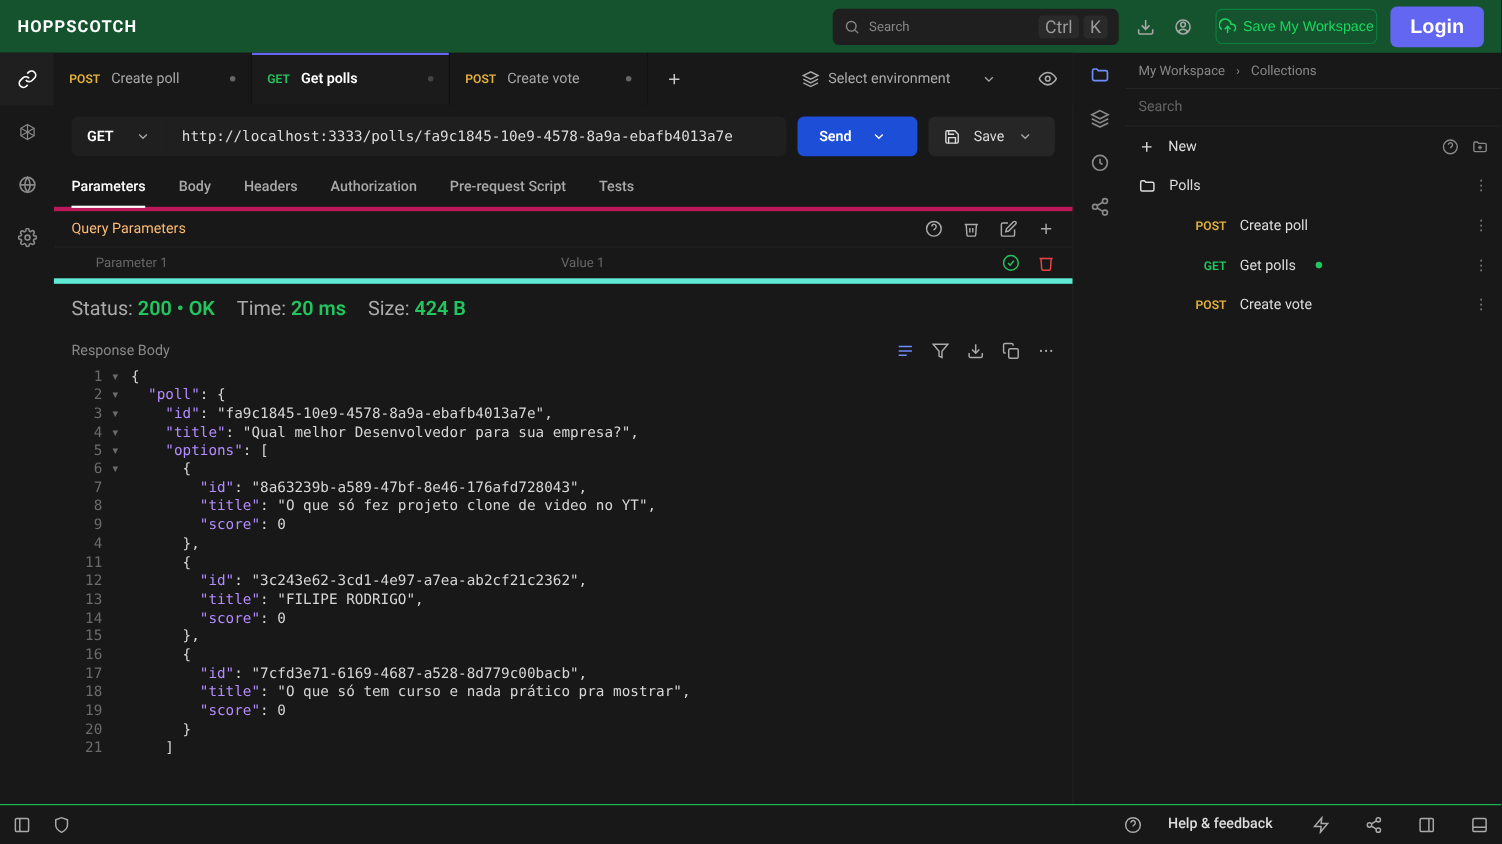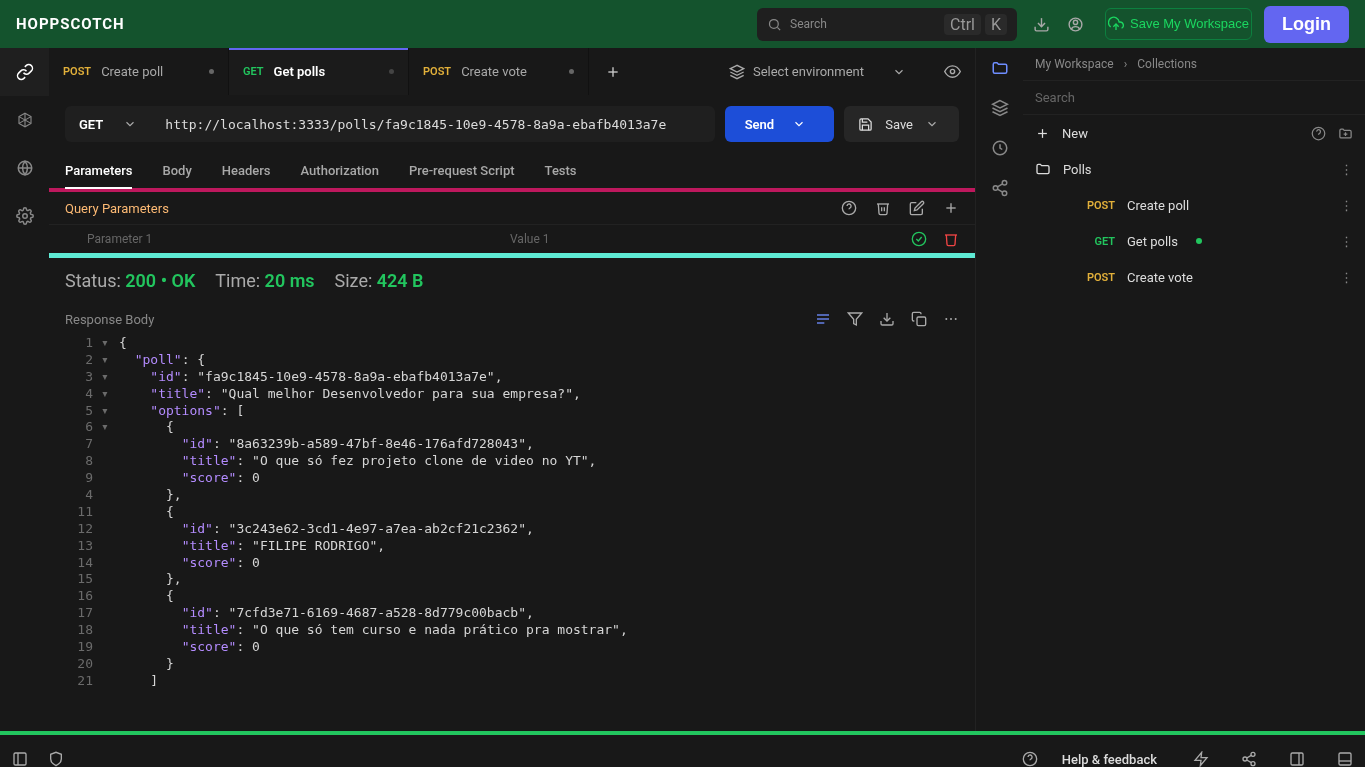--- a/index.html
+++ b/index.html
@@ -301,23 +301,23 @@
   gap: 12px;
   color: #ddd;
 }
 .coll-item.nested { padding-left: 56px; }
 .coll-item .method-post { color: #e2b03a; font-weight: 600; font-size: 11px; min-width: 36px; text-align: right;}
 .coll-item .method-get { color: #22c55e; font-weight: 600; font-size: 11px; min-width: 36px; text-align: right;}
 .coll-item .adot { width: 6px; height: 6px; border-radius: 50%; background: #22c55e; margin-left: 6px;}
 .coll-item .menu { margin-left: auto; color: #888;}
 .footer {
   height: 36px;
-  border-top: 4px solid #22c55e;
-  display: flex;
-  align-items: flex-end;
+  border-top: 1px solid #22c55e;
+  display: flex;
+  align-items: center;
   padding: 0 12px;
   gap: 20px;
   color: #aaa;
 }
 .footer .spacer { flex: 1; }
 .footer .flabel { margin-left: 4px; font-weight: 500; color: #ddd;}
 svg { display: block; }
 </style>
 </head>
 <body>

